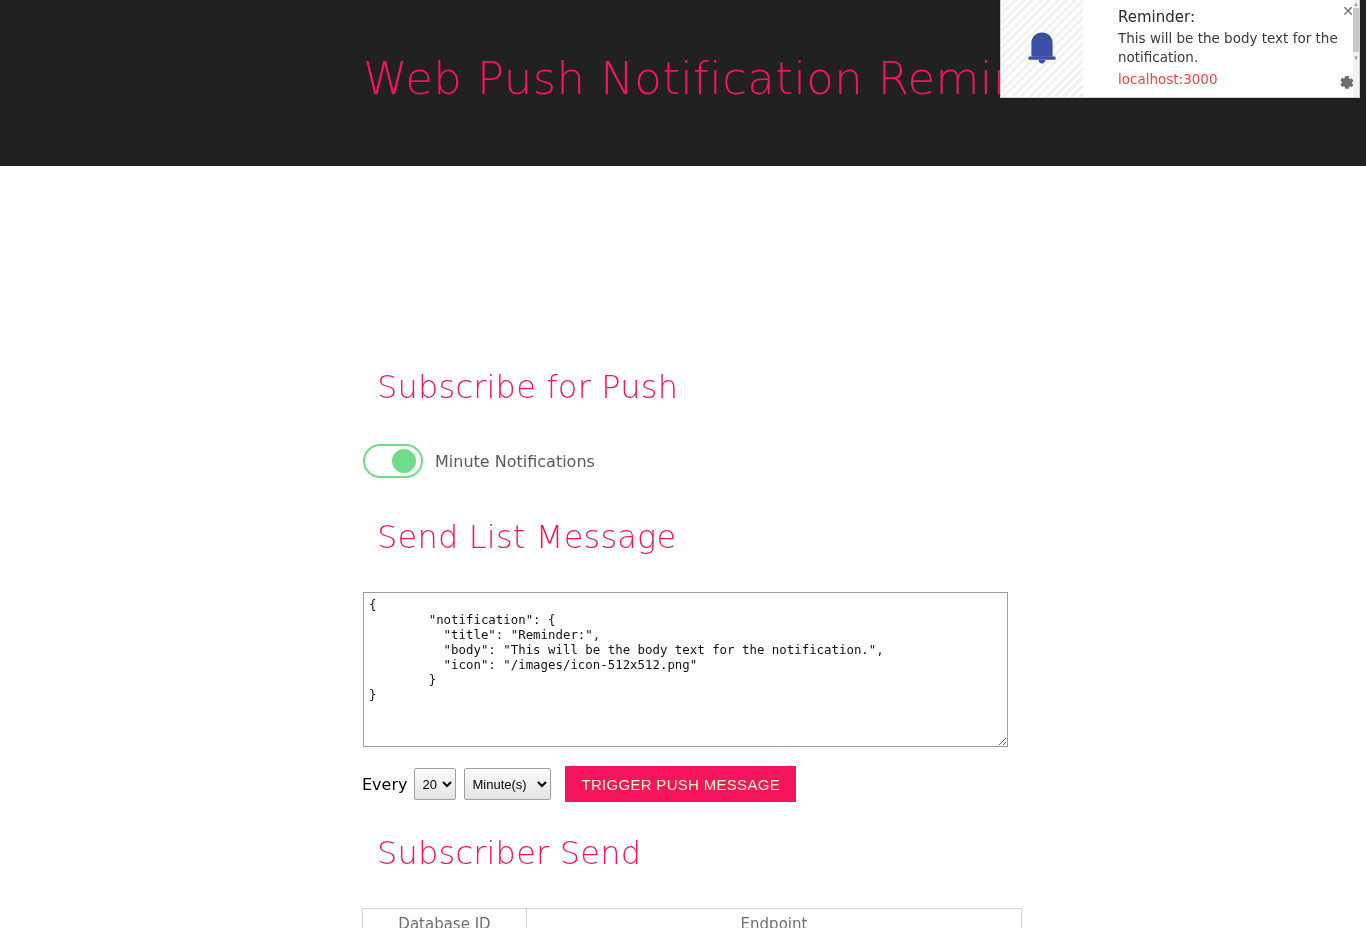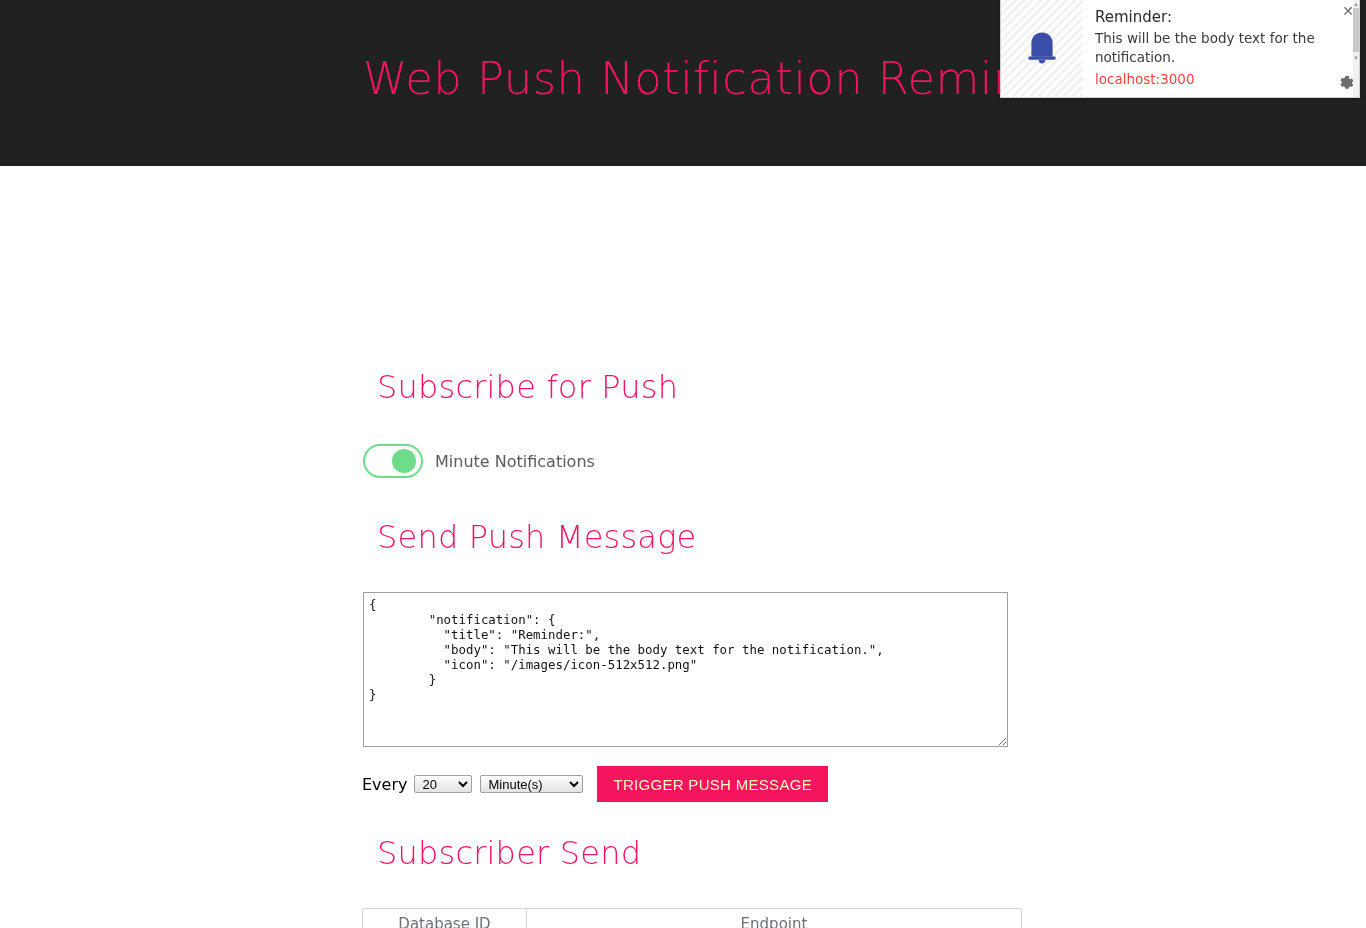--- a/index.html
+++ b/index.html
@@ -131,22 +131,22 @@
   #every-label {
     font-size: 16px;
     color: #000000;
     font-family: "DejaVu Sans", sans-serif;
     margin-right: 7px;
   }
   select.native-select {
     font-family: "Liberation Sans", sans-serif;
     font-size: 13px;
     color: #000000;
-    height: 18px;
-    padding: 0 18px 0 3px;
+    height: 32px;
+    padding: 0 2px 0 3px;
     border: 1px solid #a0a0a0;
     border-radius: 2px;
     background: linear-gradient(#fdfdfd, #e3e3e3);
     margin-right: 8px;
     cursor: pointer;
     box-sizing: border-box;
   }
   #interval-select { min-width: 40px; }
   #unit-select { min-width: 84px; }
 
@@ -198,20 +198,21 @@
     width: 360px;
     height: 98px;
     background: #ffffff;
     border: 1px solid #d0d0d0;
     border-top: none;
     box-sizing: border-box;
     box-shadow: 0 1px 4px rgba(0,0,0,0.22);
     display: flex;
     z-index: 30;
     overflow: hidden;
+    gap: 23px;
   }
   #toast-icon-pane {
     width: 82px;
     flex: 0 0 82px;
     background:
       repeating-linear-gradient(135deg,
         #ffffff 0px, #ffffff 3px,
         #f2f2f2 3px, #f2f2f2 6px);
     display: flex;
     align-items: center;
@@ -310,21 +311,21 @@
 
   <h2 class="section-heading" id="heading-subscribe">Subscribe for Push</h2>
 
   <div id="toggle-row">
     <div id="enable-toggle" role="switch" aria-checked="true">
       <span class="knob"></span>
     </div>
     <span id="toggle-label">Minute Notifications</span>
   </div>
 
-  <h2 class="section-heading" id="heading-send">Send Push Message</h2>
+  <h2 class="section-heading" id="heading-send">Send List Message</h2>
 
   <div id="push-payload-wrapper">
     <textarea id="push-payload" spellcheck="true" placeholder="" style="">{
         "notification": {
           "title": "Reminder:",
           "body": "This will be the body text for the notification.",
           "icon": "/images/icon-512x512.png"
         }
 }</textarea>
   </div>

